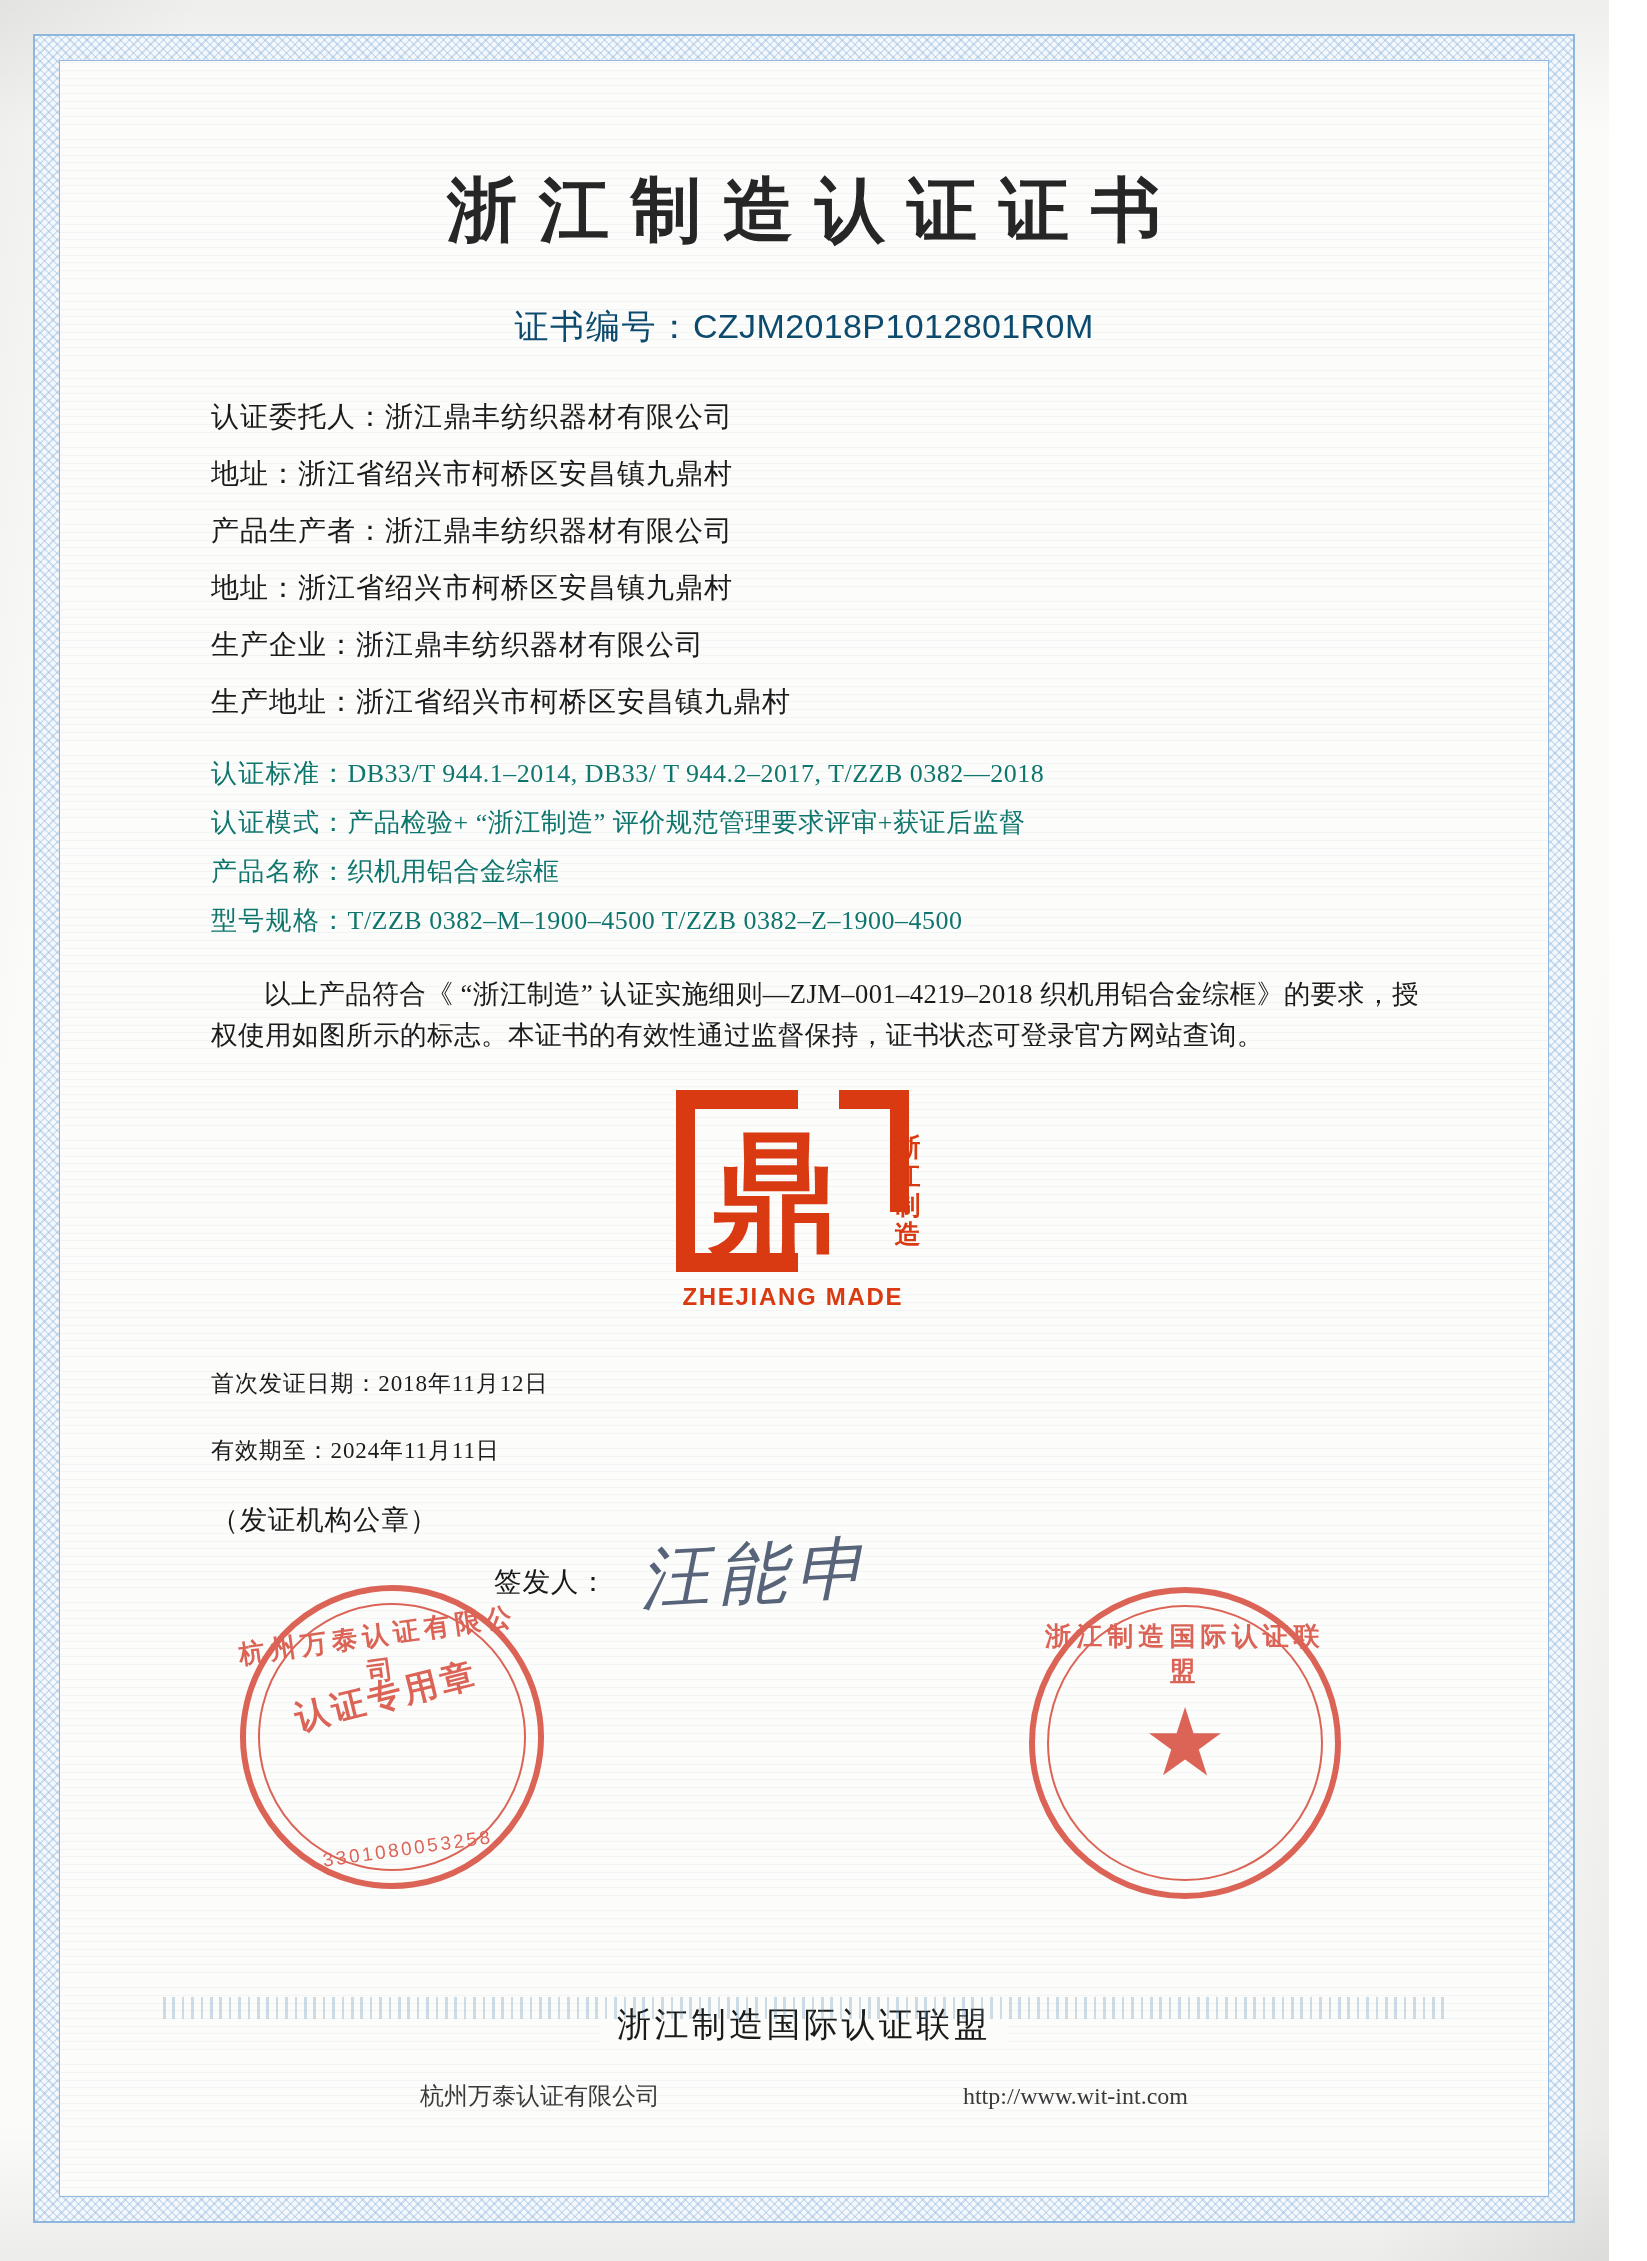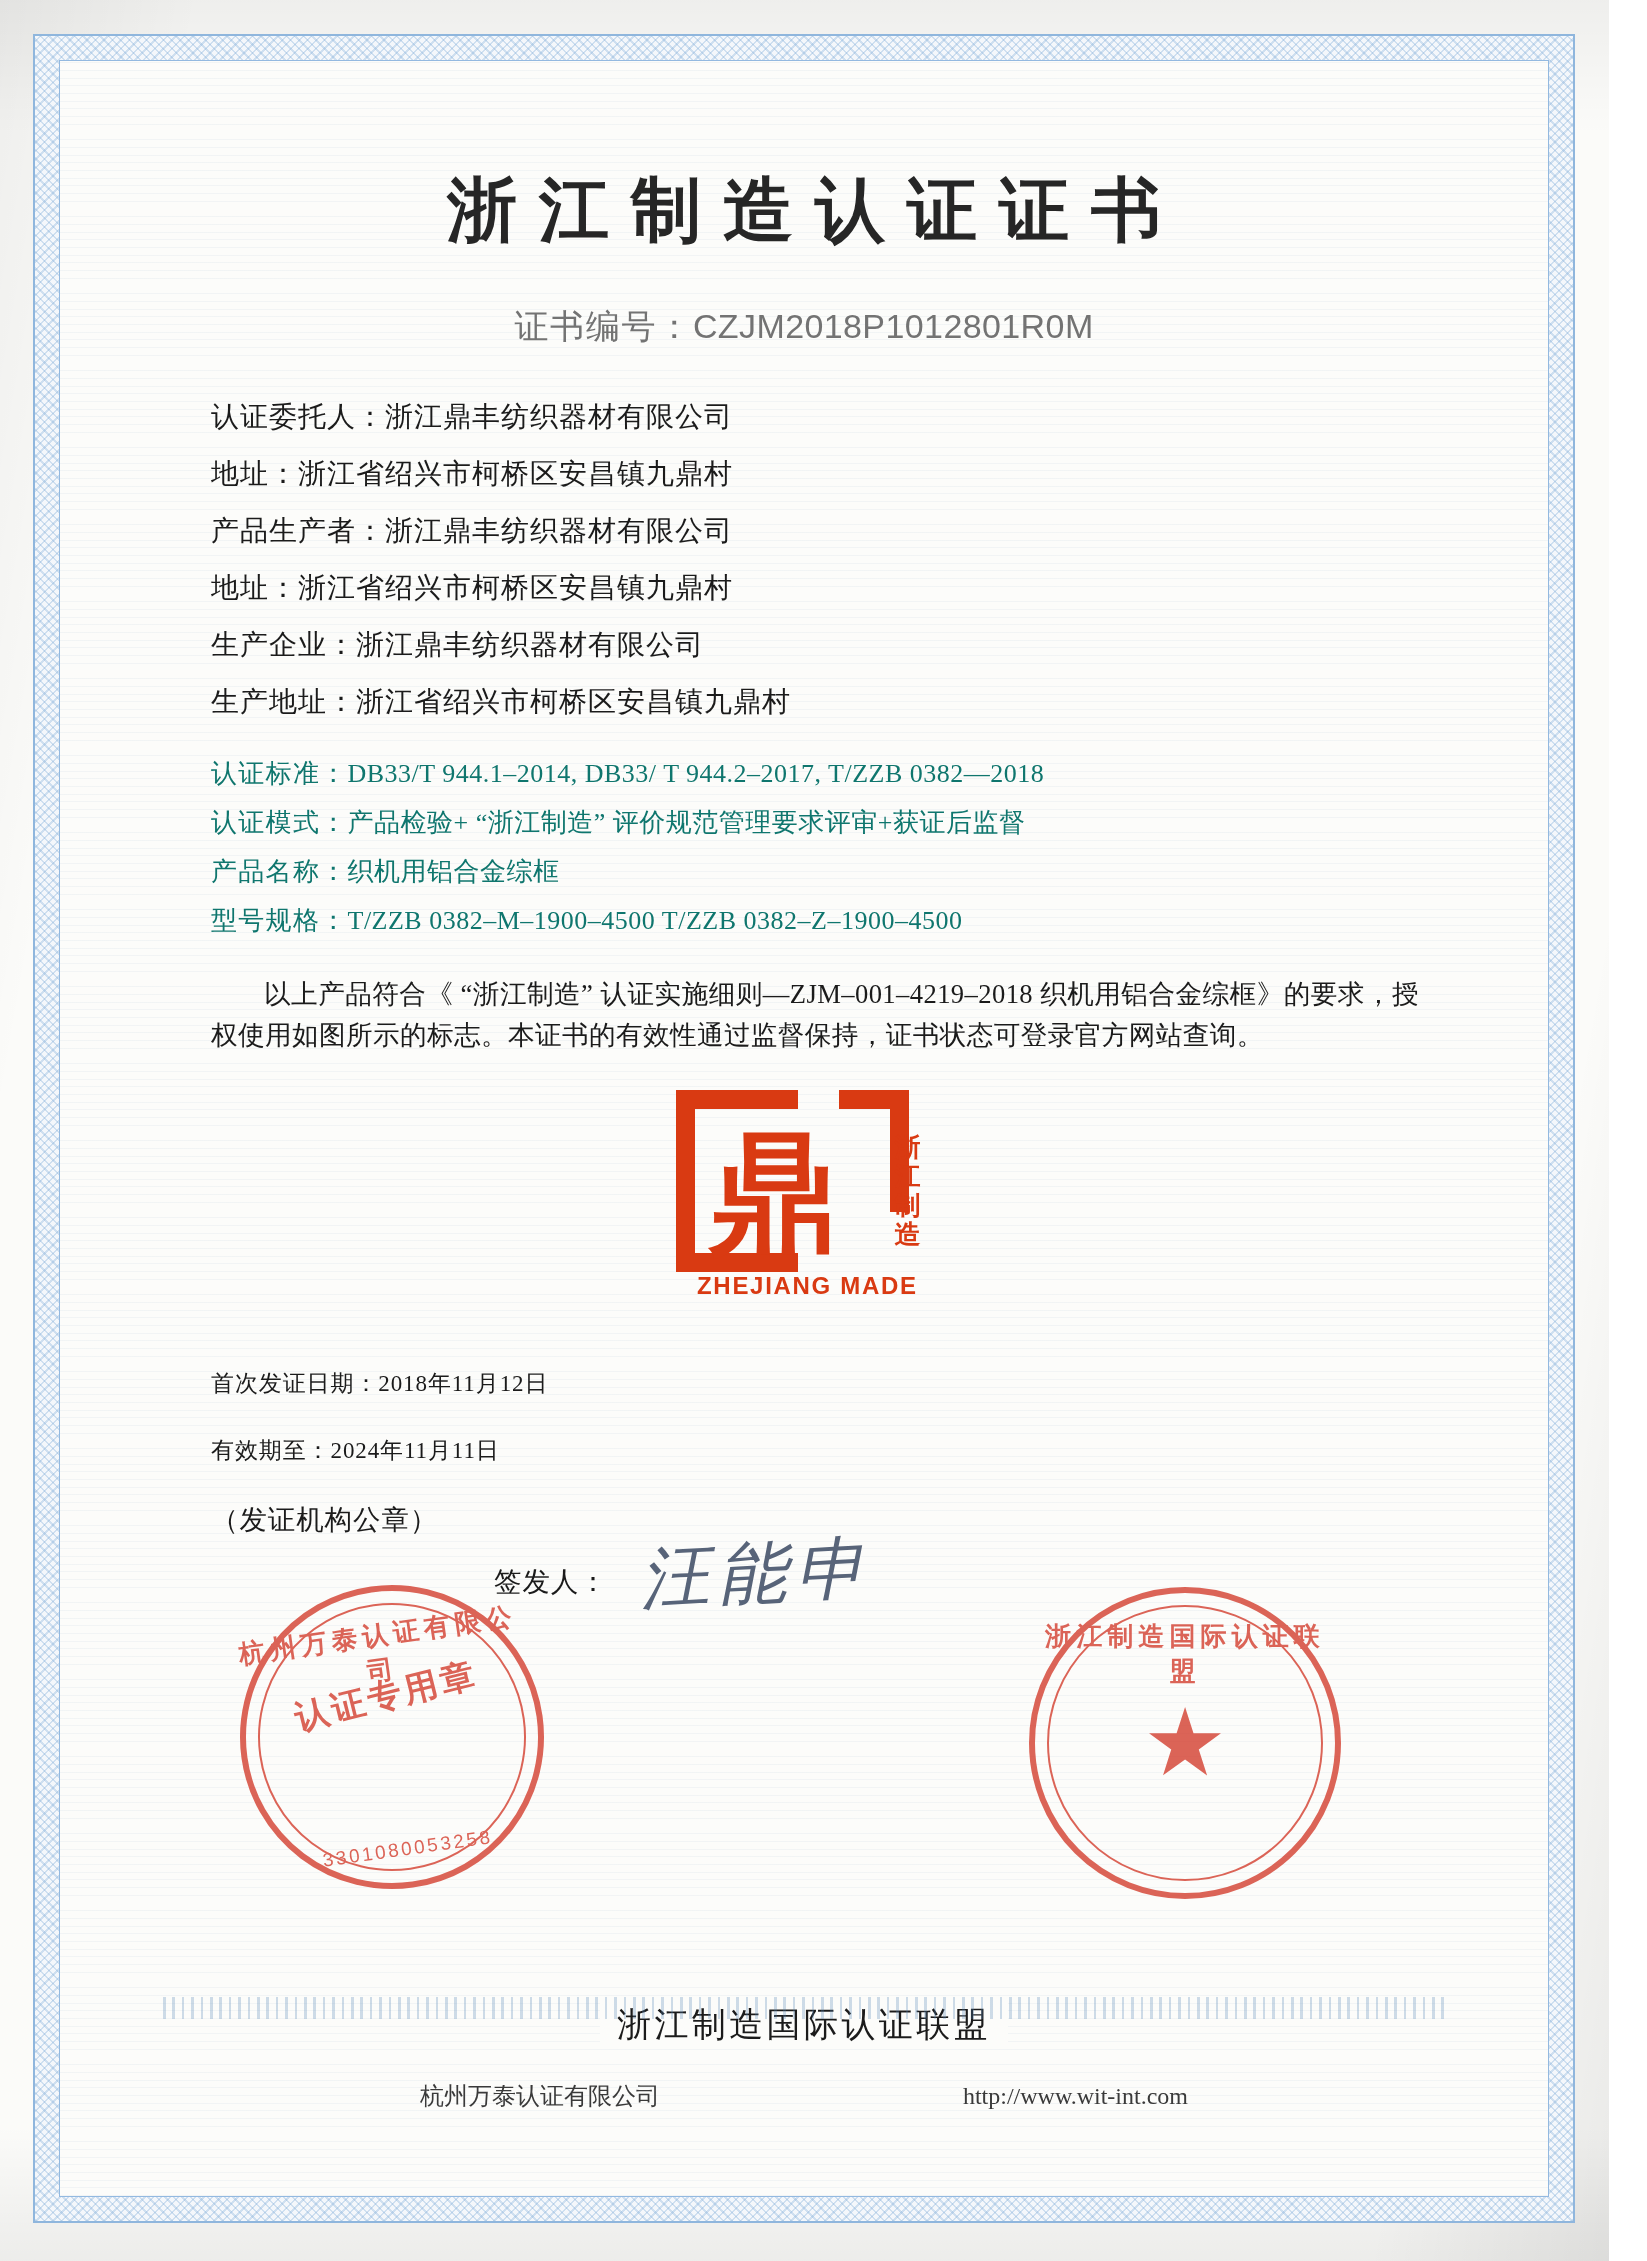--- a/index.html
+++ b/index.html
@@ -72,21 +72,21 @@
     letter-spacing: 22px;
     font-weight: bold;
     color: #262626;
     font-family: "DejaVu Serif", "Liberation Serif", serif;
     text-indent: 22px;
   }
   .cert-no {
     text-align: center;
     margin-top: 46px;
     font-size: 34px;
-    color: #737373;
+    color: #0c4a6e;
     letter-spacing: 0.9px;
   }
   .cert-no .label { letter-spacing: 1.7px; }
   .cert-no .value {
     font-family: "Liberation Sans", sans-serif;
     font-size: 34px;
     letter-spacing: 0.4px;
   }
   .fields {
     margin-top: 53px;
@@ -175,23 +175,23 @@
     width: 38px;
     color: #d93a12;
     font-size: 26px;
     line-height: 1.12;
     font-weight: bold;
     letter-spacing: 0;
   }
   .logo .en-label {
     position: absolute;
     left: 6.9px;
-    bottom: 22px;
+    bottom: 11px;
     width: 250px;
-    text-align: center;
+    text-align: left;
     color: #d93a12;
     font-size: 24px;
     font-weight: bold;
     letter-spacing: 1.7px;
     font-family: "Liberation Sans", sans-serif;
   }
 
   .dates {
     margin-top: 46px;
     padding-left: 48px;

